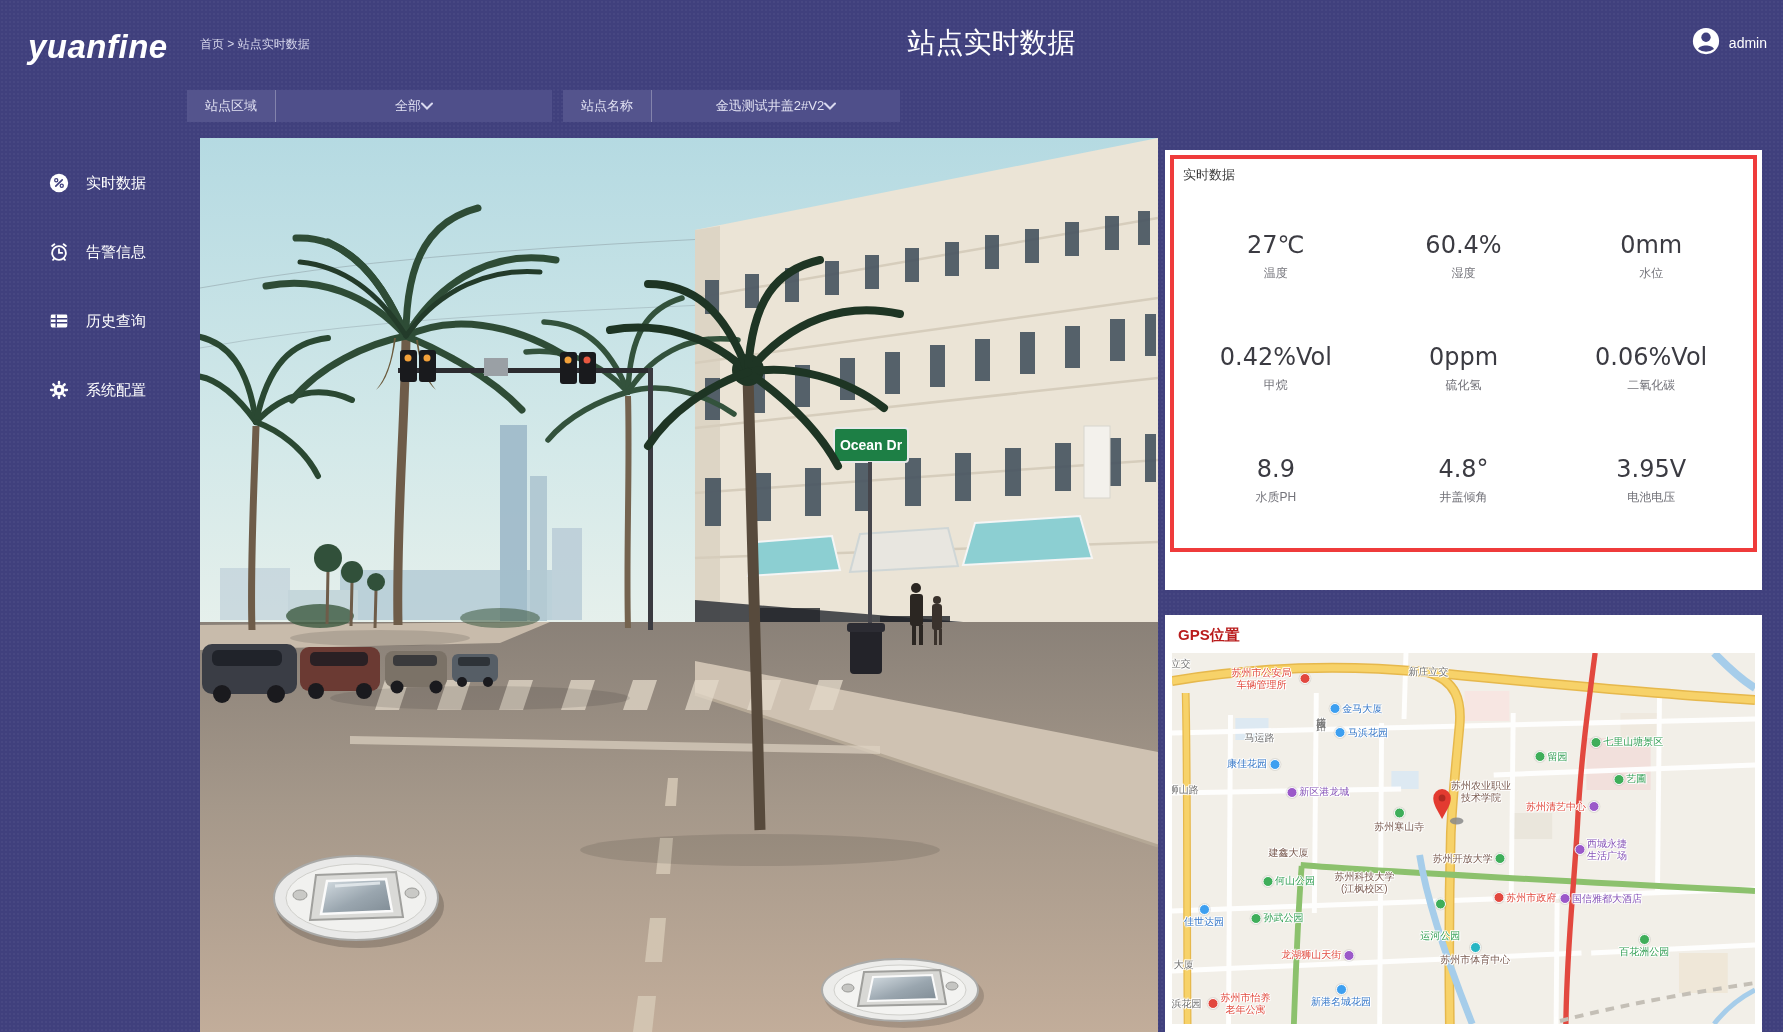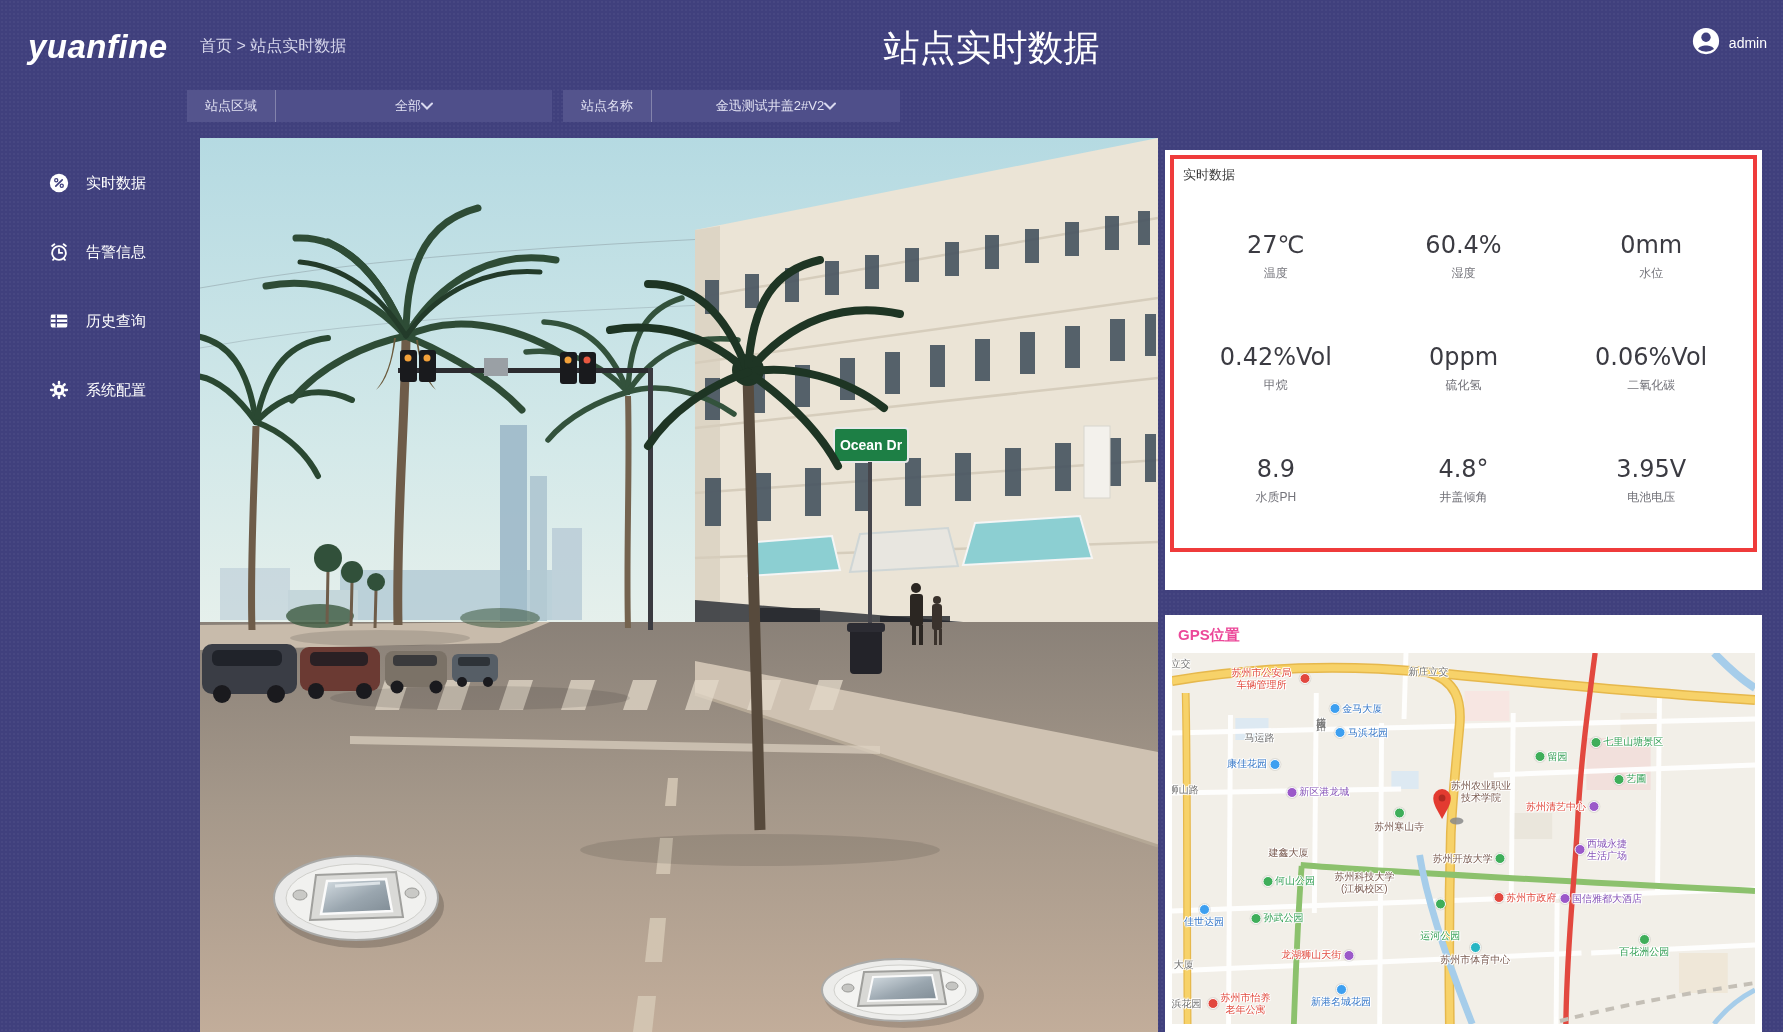--- a/index.html
+++ b/index.html
@@ -5,23 +5,23 @@
   html,body{margin:0;padding:0;background:#40407D;}
   .app{position:relative;width:1783px;height:1032px;background:#40407D;overflow:hidden;
        font-family:"Liberation Sans","DejaVu Sans",sans-serif;}
   .app::before{content:"";position:absolute;inset:0;z-index:0;
        background-image:radial-gradient(rgba(255,255,255,.035) 1px,transparent 1px);
        background-size:4px 4px;pointer-events:none;}
 
   
   .logo{position:absolute;left:28px;top:28px;color:#fff;font-size:33px;font-weight:800;
         font-style:italic;letter-spacing:0.5px;}
-  .breadcrumb{position:absolute;left:200px;top:36px;color:#d7d7ec;font-size:16px;}
+  .breadcrumb{position:absolute;left:200px;top:36px;color:#d7d7ec;font-size:12px;}
   .page-title{position:absolute;left:200px;top:24px;width:1583px;text-align:center;
-        color:#fff;font-size:36px;font-weight:500;margin:0;}
+        color:#fff;font-size:28px;font-weight:500;margin:0;}
   .user{position:absolute;right:16px;top:26px;display:flex;align-items:center;gap:8px;
         color:#fff;font-size:14px;cursor:pointer;}
 
   
   .filter-group{position:absolute;top:90px;height:32px;display:flex;align-items:stretch;
         background:#4F4F8A;color:#e2e2f3;font-size:13px;cursor:pointer;}
   .fg-region{left:187px;width:365px;}
   .fg-site{left:563px;width:337px;}
   .f-label{display:flex;align-items:center;justify-content:center;padding:16px 14px;
         min-width:60px;border-right:1px solid rgba(255,255,255,.28);background:rgba(255,255,255,.03);}
@@ -43,21 +43,21 @@
   .dp-inner{position:absolute;left:5px;right:5px;top:5px;bottom:38px;border:4px solid #EF3B3B;}
   .dp-title{position:absolute;left:9px;top:7px;font-size:13px;color:#3a3a3a;}
   .dp-grid{position:absolute;left:8px;right:8px;top:42px;bottom:12px;display:grid;
         grid-template-columns:1fr 1fr 1fr;grid-template-rows:1fr 1fr 1fr;place-items:center;}
   .dp-cell{text-align:center;}
   .dp-value{display:block;font-size:24px;color:#3b3b42;font-weight:500;
         font-family:"DejaVu Sans","Liberation Sans",sans-serif;}
   .dp-label{display:block;margin-top:6px;font-size:12px;color:#73737a;}
 
   .gps-panel{position:absolute;left:0;top:465px;width:597px;height:417px;background:#fff;}
-  .gps-title{position:absolute;left:13px;top:11px;font-size:15px;font-weight:700;color:#ec4899;}
+  .gps-title{position:absolute;left:13px;top:11px;font-size:15px;font-weight:700;color:#b91c1c;}
   .map{position:absolute;left:7px;right:7px;top:38px;bottom:8px;background:#fef9c3;
         overflow:hidden;cursor:grab;}
   .map svg{position:absolute;inset:0;width:100%;height:100%;}
   #map-labels{position:absolute;inset:0;}
   .mlabel{position:absolute;transform:translate(-50%,-50%);display:flex;align-items:center;
         gap:2px;font-size:10px;line-height:1.2;white-space:nowrap;text-align:center;
         text-shadow:-1px 0 #fff,1px 0 #fff,0 -1px #fff,0 1px #fff,1px 1px #fff,-1px -1px #fff;}
   .mlabel.dot-top{flex-direction:column;gap:1px;}
   .ml-dot{width:9px;height:9px;border-radius:50%;flex:0 0 auto;border:1px solid #fff;
         box-shadow:0 0 0 1px rgba(0,0,0,.08);}

